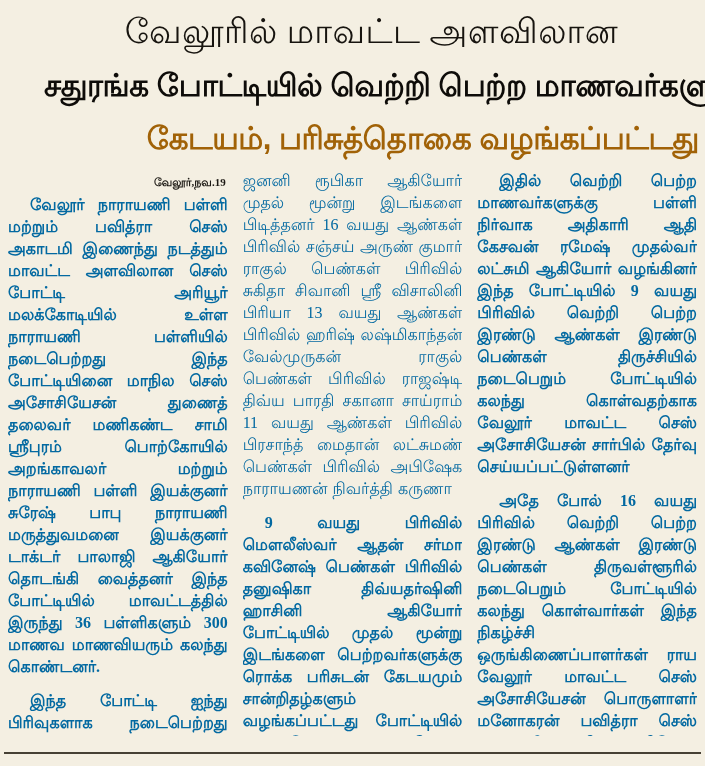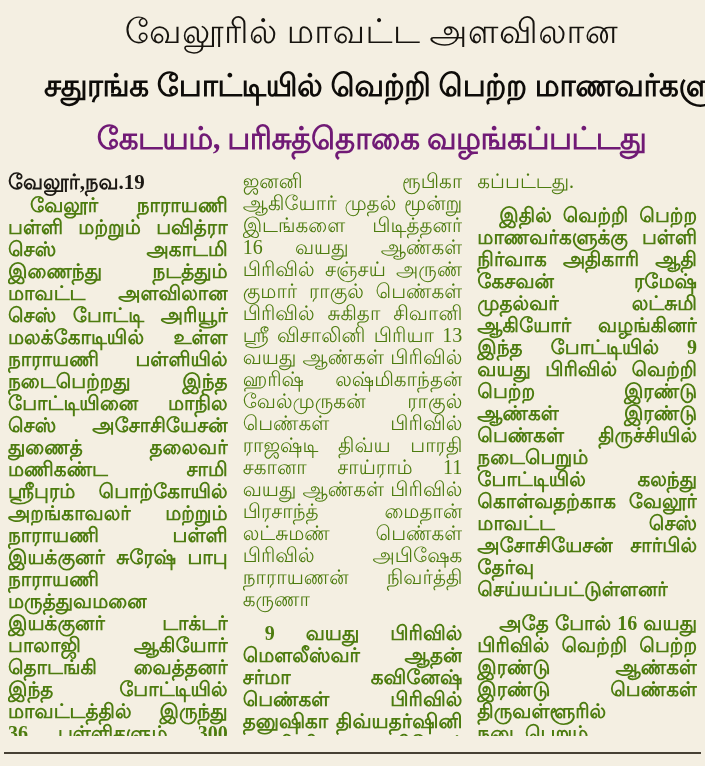--- a/index.html
+++ b/index.html
@@ -34,54 +34,56 @@
   .headline-main {
     font-family: "Liberation Sans", "DejaVu Sans", sans-serif;
     font-size: 31px;
     font-weight: 700;
     color: #0e0c09;
     line-height: 56px;
     letter-spacing: -0.5px;
     white-space: nowrap;
   }
   .headline-sub {
-    font-family: Liberation Serif, serif;
+    font-family: Liberation Sans, sans-serif;
     font-size: 31px;
     font-weight: 700;
-    color: #701a75;
+    color: #a16207;
     line-height: 50px;
     letter-spacing: -0.5px;
     white-space: nowrap;
+    text-align: right;
   }
   .body-grid {
     display: grid;
     grid-template-columns: 1fr 1fr 1fr;
     column-gap: 15px;
     padding: 6px 8px 0 8px;
     height: 572px;
     box-sizing: border-box;
     overflow: hidden;
   }
   .col {
     overflow: hidden;
   }
   .dateline {
     font-weight: 700;
-    font-size: 21px;
+    font-size: 11px;
+    text-align: right;
     padding-right: 2px;
     line-height: 24px;
     color: #1c1914;
   }
   .col p {
     margin: 0;
-    font-size: 20px;
+    font-size: 16px;
     line-height: 22px;
     text-align: justify;
     text-justify: inter-word;
-    color: #4d7c0f;
+    color: #0369a1;
     word-spacing: 1px;
   }
   .col p.indent { text-indent: 22px; font-weight: bold; }
   .col p.noindent { text-indent: 0; }
   .col p + p { margin-top: 12px; }
   .bottom-rule {
     position: absolute;
     left: 4px;
     right: 4px;
     bottom: 12px;
@@ -107,21 +109,20 @@
       <p class="indent">வேலூர் நாராயணி பள்ளி மற்றும் பவித்ரா செஸ் அகாடமி இணைந்து நடத்தும் மாவட்ட அளவிலான செஸ் போட்டி அரியூர் மலக்கோடியில் உள்ள நாராயணி பள்ளியில் நடைபெற்றது இந்த போட்டியினை மாநில செஸ் அசோசியேசன் துணைத் தலைவர் மணிகண்ட சாமி ஸ்ரீபுரம் பொற்கோயில் அறங்காவலர் மற்றும் நாராயணி பள்ளி இயக்குனர் சுரேஷ் பாபு நாராயணி மருத்துவமனை இயக்குனர் டாக்டர் பாலாஜி ஆகியோர் தொடங்கி வைத்தனர் இந்த போட்டியில் மாவட்டத்தில் இருந்து 36 பள்ளிகளும் 300 மாணவ மாணவியரும் கலந்து கொண்டனர்.</p>
       <p class="indent">இந்த போட்டி ஐந்து பிரிவுகளாக நடைபெற்றது இந்த போட்டியில் பொது பிரிவில் ஆண்கள் வெற்றி பெற்றவர்கள் சண்முகம் கௌதம் தீபக் பெண்கள் பிரிவில் லோகிதா</p>
     </div>
 
     <div class="col">
       <p class="noindent">ஜனனி ரூபிகா ஆகியோர் முதல் மூன்று இடங்களை பிடித்தனர் 16 வயது ஆண்கள் பிரிவில் சஞ்சய் அருண் குமார் ராகுல் பெண்கள் பிரிவில் சுகிதா சிவானி ஸ்ரீ விசாலினி பிரியா 13 வயது ஆண்கள் பிரிவில் ஹரிஷ் லஷ்மிகாந்தன் வேல்முருகன் ராகுல் பெண்கள் பிரிவில் ராஜஷ்டி திவ்ய பாரதி சகானா சாய்ராம் 11 வயது ஆண்கள் பிரிவில் பிரசாந்த் மைதான் லட்சுமண் பெண்கள் பிரிவில் அபிஷேக நாராயணன் நிவர்த்தி கருணா</p>
       <p class="indent">9 வயது பிரிவில் மௌலீஸ்வர் ஆதன் சர்மா கவினேஷ் பெண்கள் பிரிவில் தனுஷிகா திவ்யதர்ஷினி ஹாசினி ஆகியோர் போட்டியில் முதல் மூன்று இடங்களை பெற்றவர்களுக்கு ரொக்க பரிசுடன் கேடயமும் சான்றிதழ்களும் வழங்கப்பட்டது போட்டியில் 50 கோப்பைகள் ரொக்க பரிசாக ரூபாய் 20000 வழங்</p>
     </div>
 
     <div class="col">
-      <p class="noindent">கப்பட்டது.</p>
       <p class="indent">இதில் வெற்றி பெற்ற மாணவர்களுக்கு பள்ளி நிர்வாக அதிகாரி ஆதி கேசவன் ரமேஷ் முதல்வர் லட்சுமி ஆகியோர் வழங்கினர் இந்த போட்டியில் 9 வயது பிரிவில் வெற்றி பெற்ற இரண்டு ஆண்கள் இரண்டு பெண்கள் திருச்சியில் நடைபெறும் போட்டியில் கலந்து கொள்வதற்காக வேலூர் மாவட்ட செஸ் அசோசியேசன் சார்பில் தேர்வு செய்யப்பட்டுள்ளனர்</p>
       <p class="indent">அதே போல் 16 வயது பிரிவில் வெற்றி பெற்ற இரண்டு ஆண்கள் இரண்டு பெண்கள் திருவள்ளூரில் நடைபெறும் போட்டியில் கலந்து கொள்வார்கள் இந்த நிகழ்ச்சி ஒருங்கிணைப்பாளர்கள் ராய வேலூர் மாவட்ட செஸ் அசோசியேசன் பொருளாளர் மனோகரன் பவித்ரா செஸ் அகாடமி ரவி ஆகியோர நிகழ்ச்சியை ஏற்பாடு செய்திருந்தனர்</p>
     </div>
 
   </div>
 
   <div class="bottom-rule"></div>
 
 </div>
 

